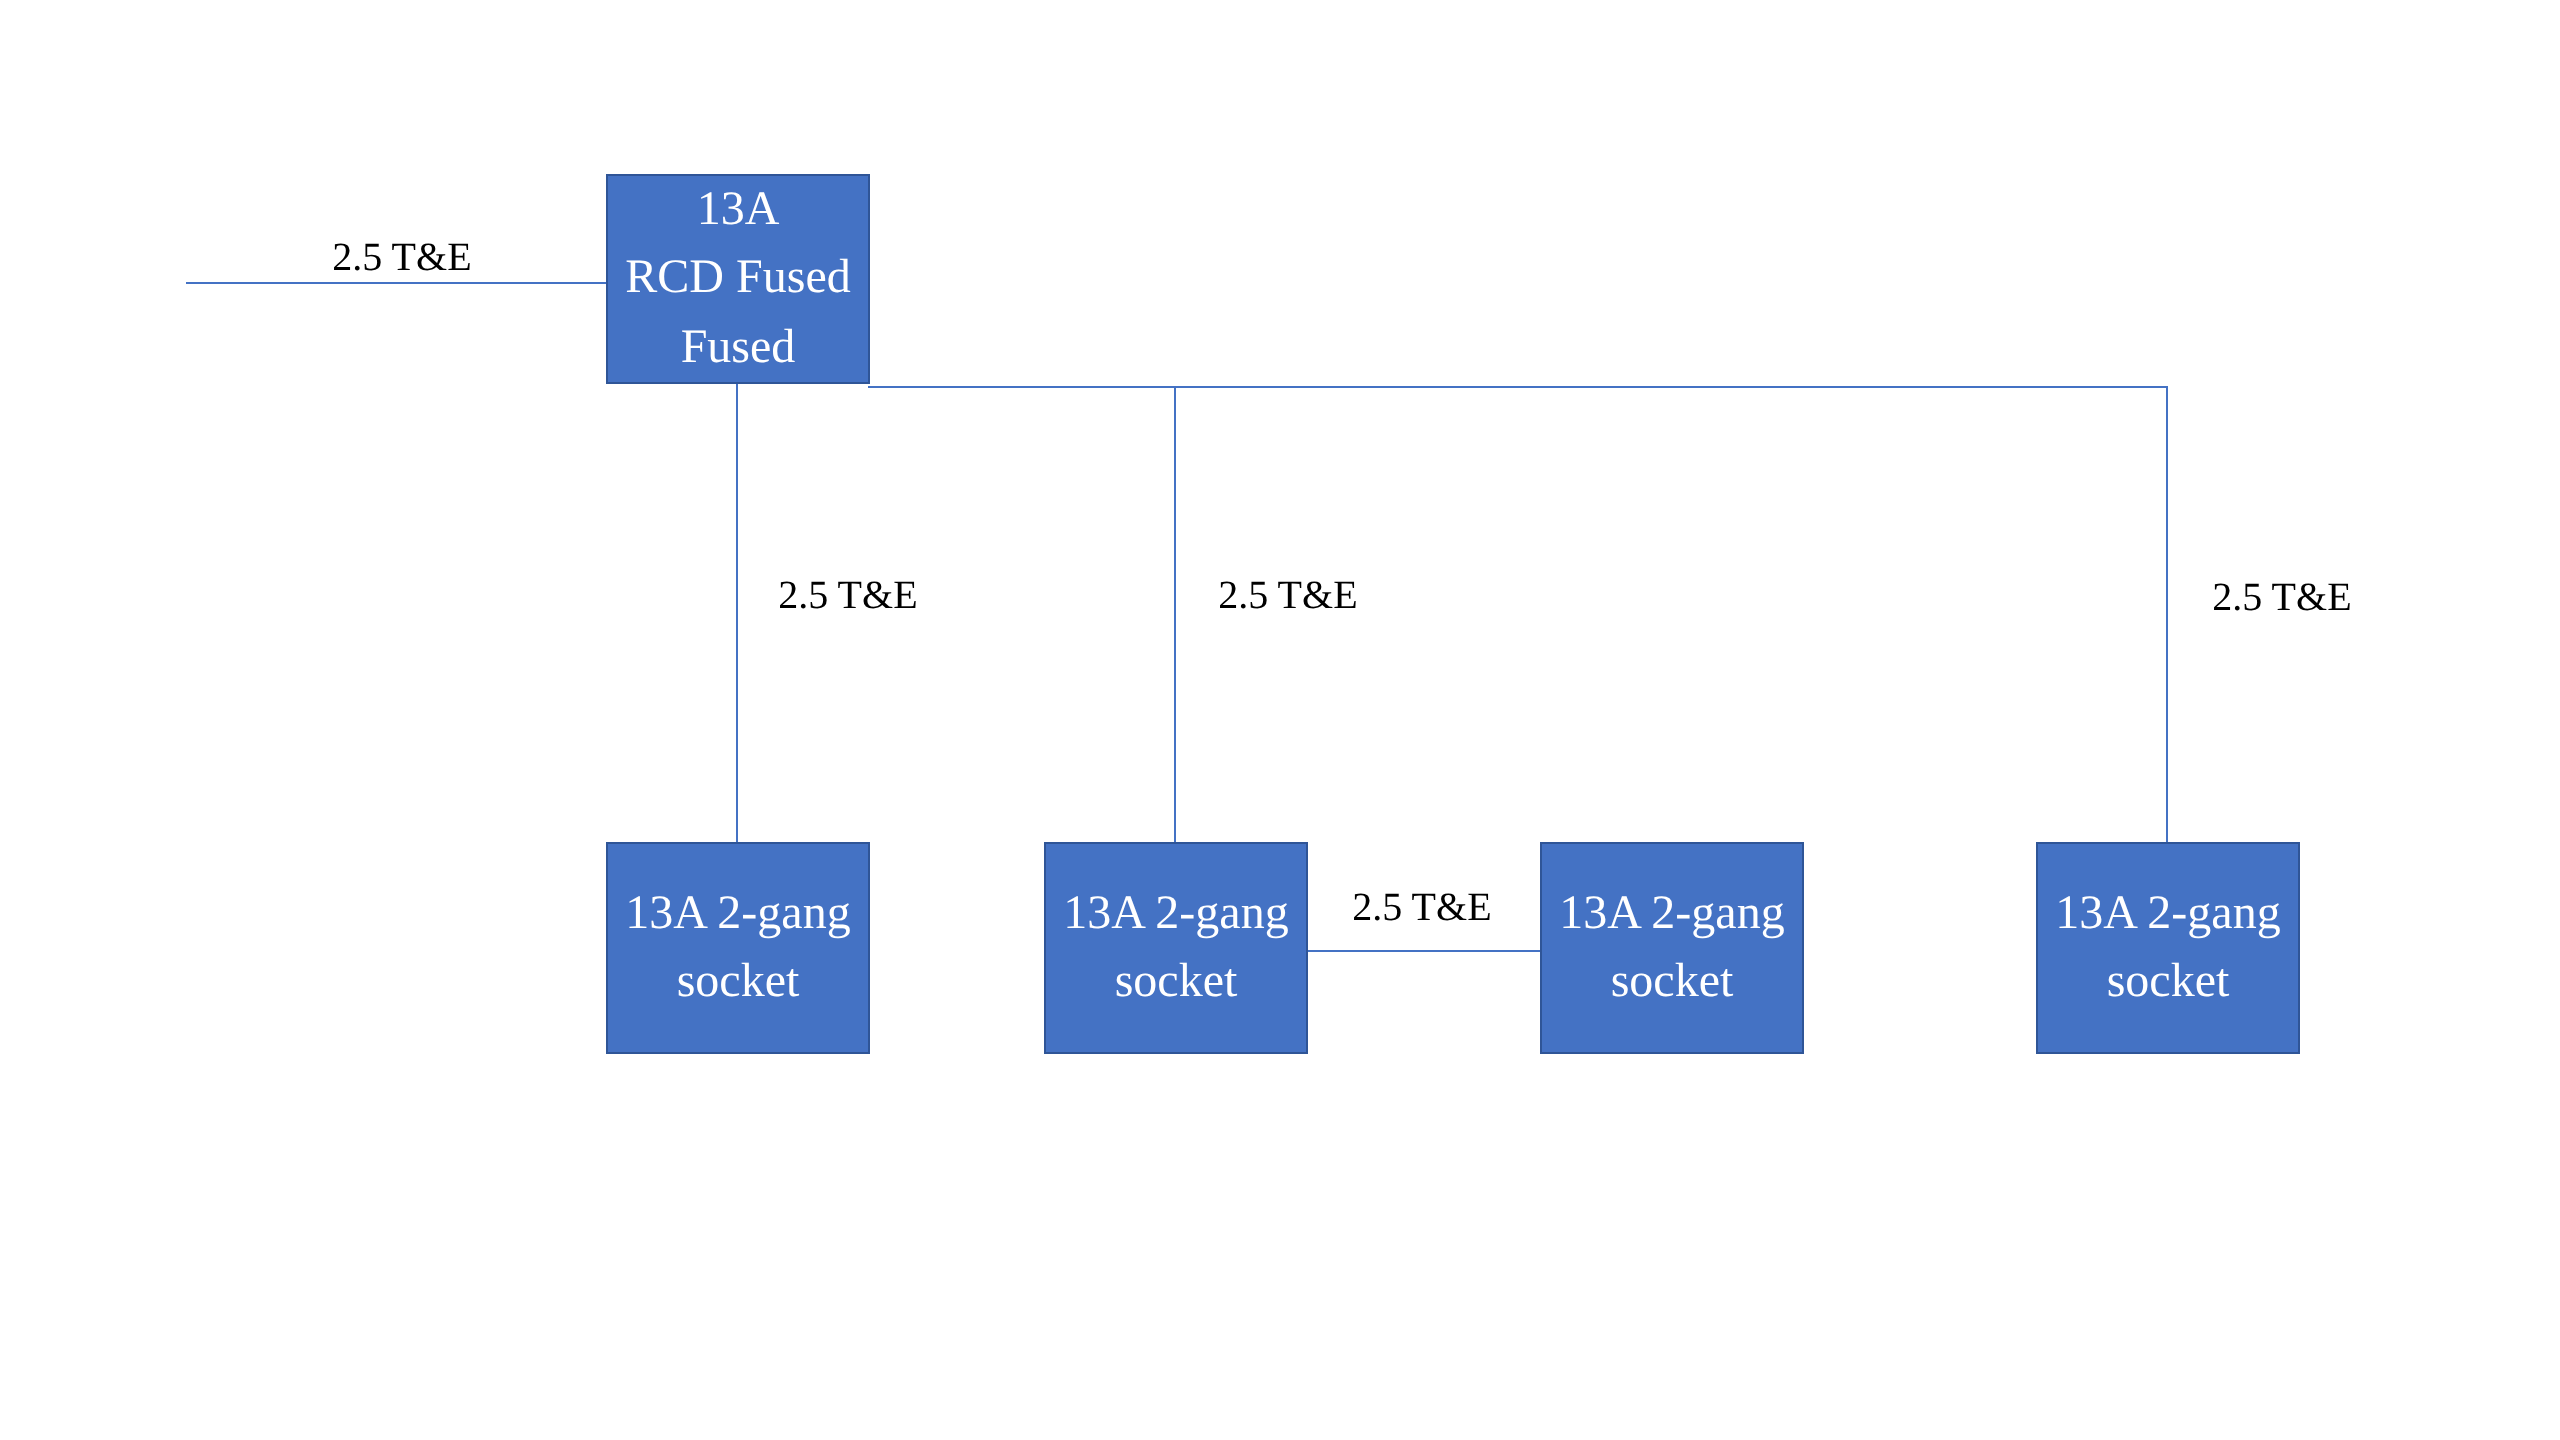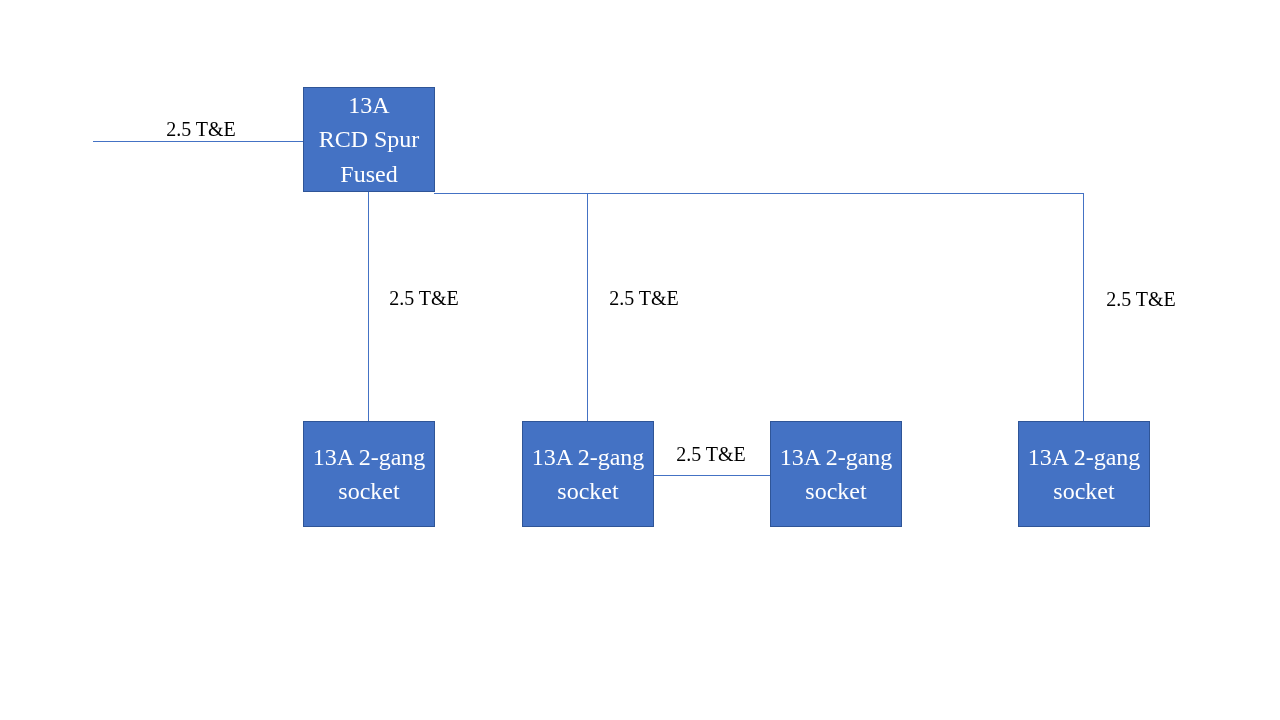--- a/index.html
+++ b/index.html
@@ -78,21 +78,21 @@
   <div class="connector h" id="conn-link-bc"></div>
 
   <div class="cable-label" id="label-incoming">2.5 T&amp;E</div>
   <div class="cable-label" id="label-drop-a">2.5 T&amp;E</div>
   <div class="cable-label" id="label-drop-b">2.5 T&amp;E</div>
   <div class="cable-label" id="label-drop-d">2.5 T&amp;E</div>
   <div class="cable-label" id="label-link-bc">2.5 T&amp;E</div>
 
   <div class="node" id="node-spur">
     <span>13A</span>
-    <span>RCD Spur</span>
+    <span>RCD Fused</span>
     <span>Fused</span>
   </div>
 
   <div class="node" id="node-socket-a">
     <span>13A 2-gang</span>
     <span>socket</span>
   </div>
 
   <div class="node" id="node-socket-b">
     <span>13A 2-gang</span>

